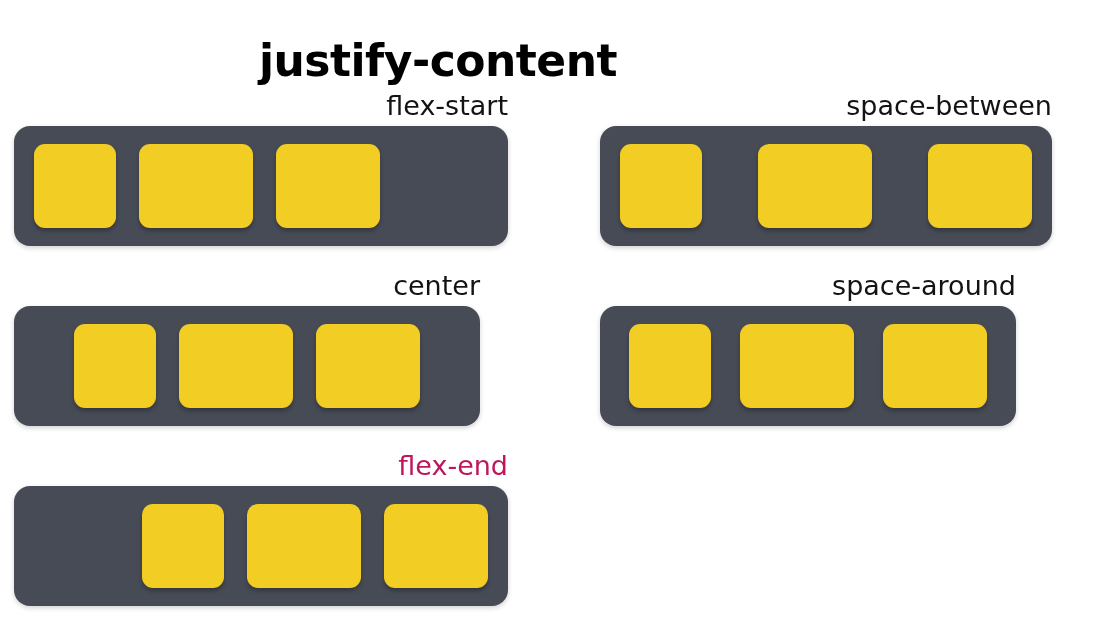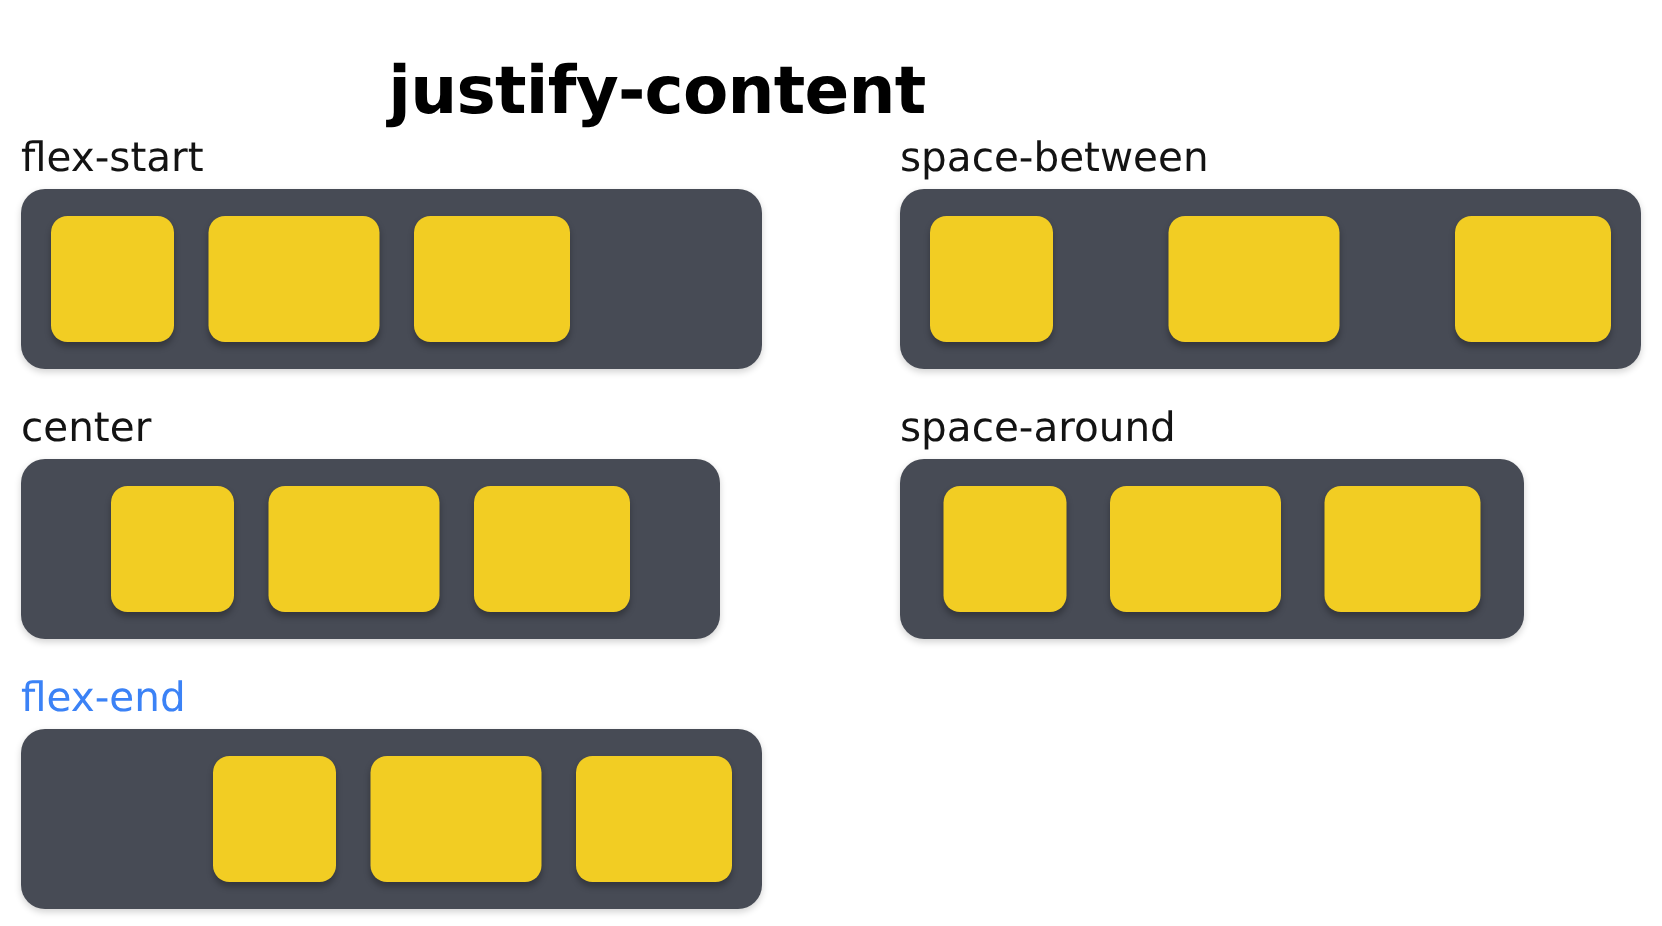--- a/index.html
+++ b/index.html
@@ -27,21 +27,21 @@
     color: #000000;
     letter-spacing: -0.5px;
     line-height: 1.1;
   }
 
   .demo {
     position: absolute;
   }
 
   .demo-label {
-    text-align: left;
+    text-align: right;
     font-size: 27px;
     color: #131313;
     line-height: 1;
     margin-bottom: 7px;
     white-space: nowrap;
   }
 
   .flex-container {
     box-sizing: border-box;
     height: 120px;
@@ -72,21 +72,21 @@
   .jc-flex-start .flex-item + .flex-item,
   .jc-center .flex-item + .flex-item,
   .jc-flex-end .flex-item + .flex-item {
     margin-left: 23px;
   }
 
   
   #demo-flex-start    { left: 14px;  top: 92px;  width: 494px; }
   #demo-center        { left: 14px;  top: 272px; width: 466px; }
   #demo-flex-end      { left: 14px;  top: 452px; width: 494px; }
-  #demo-space-between { left: 600px; top: 92px;  width: 494px; }
+  #demo-space-between { left: 600px; top: 92px;  width: 452px; }
   #demo-space-around  { left: 600px; top: 272px; width: 416px; }
 
   #demo-space-around .flex-container { padding-left: 14px; padding-right: 14px; }
 </style>
 </head>
 <body style="background: rgb(255, 255, 255);">
 
 <h1 class="page-title" style="color: rgb(0, 0, 0);">justify-content</h1>
 
 <div class="demo" id="demo-flex-start">
@@ -101,21 +101,21 @@
 <div class="demo" id="demo-center">
   <div class="demo-label" style="color: rgb(19, 19, 19);">center</div>
   <div class="flex-container jc-center" style="background: rgb(71, 75, 85); justify-content: center;">
     <div class="flex-item" style="width: 82px; background: rgb(242, 205, 35);"></div>
     <div class="flex-item" style="width: 114px; background: rgb(242, 205, 35);"></div>
     <div class="flex-item" style="width: 104px; background: rgb(242, 205, 35);"></div>
   </div>
 </div>
 
 <div class="demo" id="demo-flex-end">
-  <div class="demo-label" style="color: #3b82f6;">flex-end</div>
+  <div class="demo-label" style="color: #be185d;">flex-end</div>
   <div class="flex-container jc-flex-end" style="background: rgb(71, 75, 85); justify-content: flex-end;">
     <div class="flex-item" style="width: 82px; background: rgb(242, 205, 35);"></div>
     <div class="flex-item" style="width: 114px; background: rgb(242, 205, 35);"></div>
     <div class="flex-item" style="width: 104px; background: rgb(242, 205, 35);"></div>
   </div>
 </div>
 
 <div class="demo" id="demo-space-between">
   <div class="demo-label" style="color: rgb(19, 19, 19);">space-between</div>
   <div class="flex-container jc-space-between" style="background: rgb(71, 75, 85); justify-content: space-between;">

